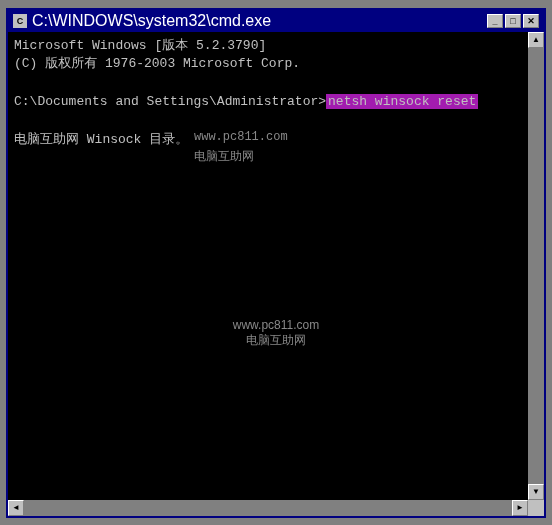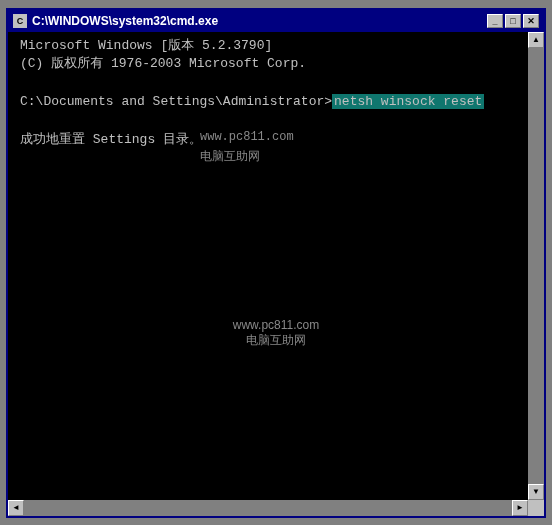--- a/index.html
+++ b/index.html
@@ -46,22 +46,22 @@
       background: #c0c0c0;
       display: flex;
       align-items: center;
       justify-content: center;
       font-size: 9px;
       color: #000;
       font-weight: bold;
     }
 
     .title-text {
-      font-size: 12px;
-      font-weight: bold;
+      font-size: 16px;
+      font-weight: normal;
     }
 
     .title-buttons {
       display: flex;
       gap: 2px;
     }
 
     .title-btn {
       width: 16px;
       height: 14px;
@@ -111,21 +111,21 @@
     .cmd-wrapper {
       display: flex;
       flex: 1;
       overflow: hidden;
       position: relative;
     }
 
     .cmd-main {
       flex: 1;
       background: #000000;
-      padding: 5px 12px;
+      padding: 5px 6px;
       overflow: hidden;
     }
 
     .cmd-text {
       font-family: 'Courier New', Courier, monospace;
       font-size: 13px;
       color: #c0c0c0;
       line-height: 1.45;
     }
 
@@ -133,21 +133,21 @@
       display: block;
       min-height: 1.45em;
     }
 
     .blank-line {
       display: block;
       height: 1.45em;
     }
 
     .red-highlight {
-      background: #0f766e;
+      background: #a21caf;
       color: #c0c0c0;
       padding: 0 2px;
     }
 
     .watermark-block {
       margin-top: 18px;
       text-align: center;
     }
 
     .watermark-text {
@@ -211,21 +211,21 @@
   <div class="cmd-wrapper">
     <div class="cmd-main">
       <div class="cmd-text">
         <span class="line">Microsoft Windows [版本 5.2.3790]</span>
         <span class="line">(C) 版权所有 1976-2003 Microsoft Corp.</span>
         <span class="blank-line"></span>
         <span class="line">C:\Documents and Settings\Administrator&gt;<span class="red-highlight">netsh winsock reset</span></span>
         <span class="blank-line"></span>
 
         <span class="line" style="position:relative;">
-          <span>成功地重置 Settings 目录。</span>
+          <span>电脑互助网 Winsock 目录。</span>
           <span style="position:absolute; left:180px; top:-2px; font-family:Arial,sans-serif; font-size:12px; color:#888; font-style:normal; font-family:'Courier New',Courier,monospace; font-size:12px;">www.pc811.com</span>
         </span>
         <span class="line" style="position:relative;">
           <span style="position:absolute; left:180px; top:-2px; font-family:Arial,sans-serif; font-size:12px; color:#888;">电脑互助网</span>
         </span>
         <span class="blank-line"></span>
         <span class="blank-line"></span>
         <span class="blank-line"></span>
         <span class="blank-line"></span>
         <span class="blank-line"></span>

